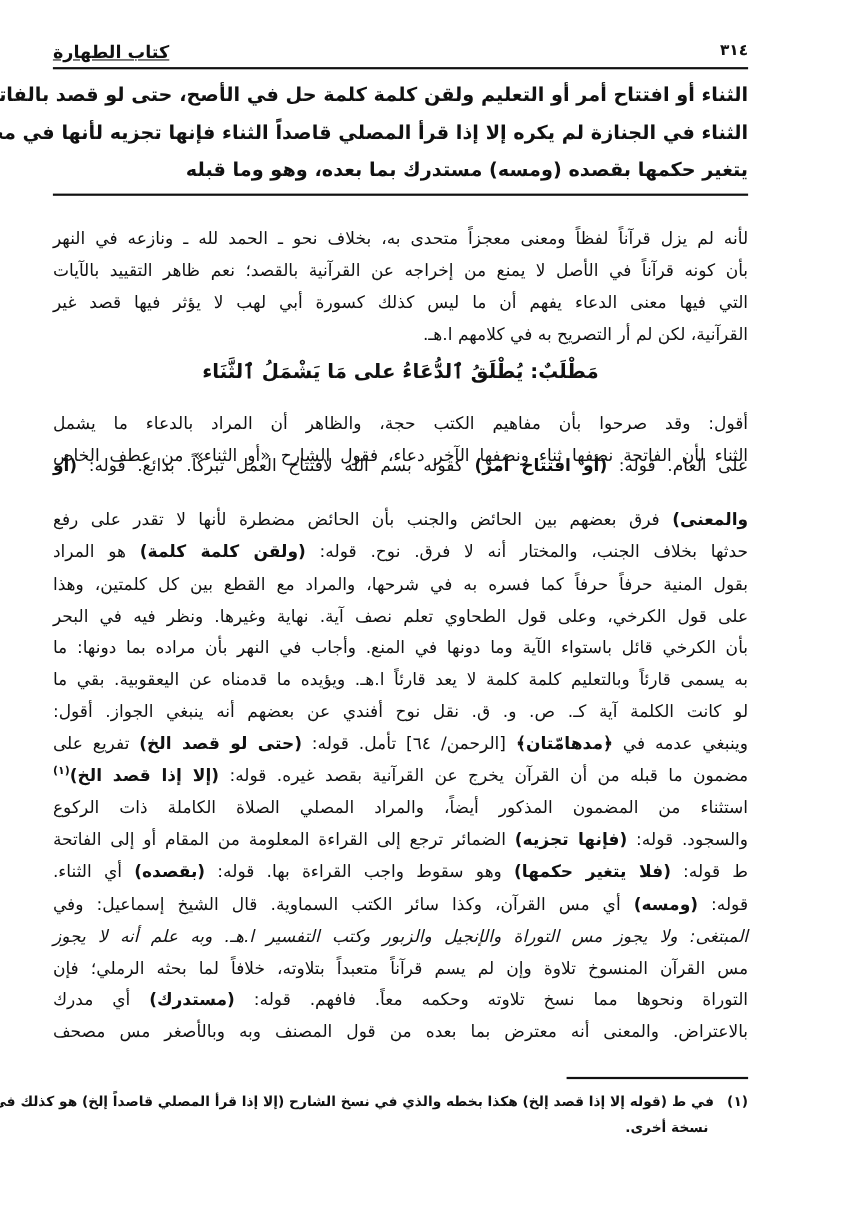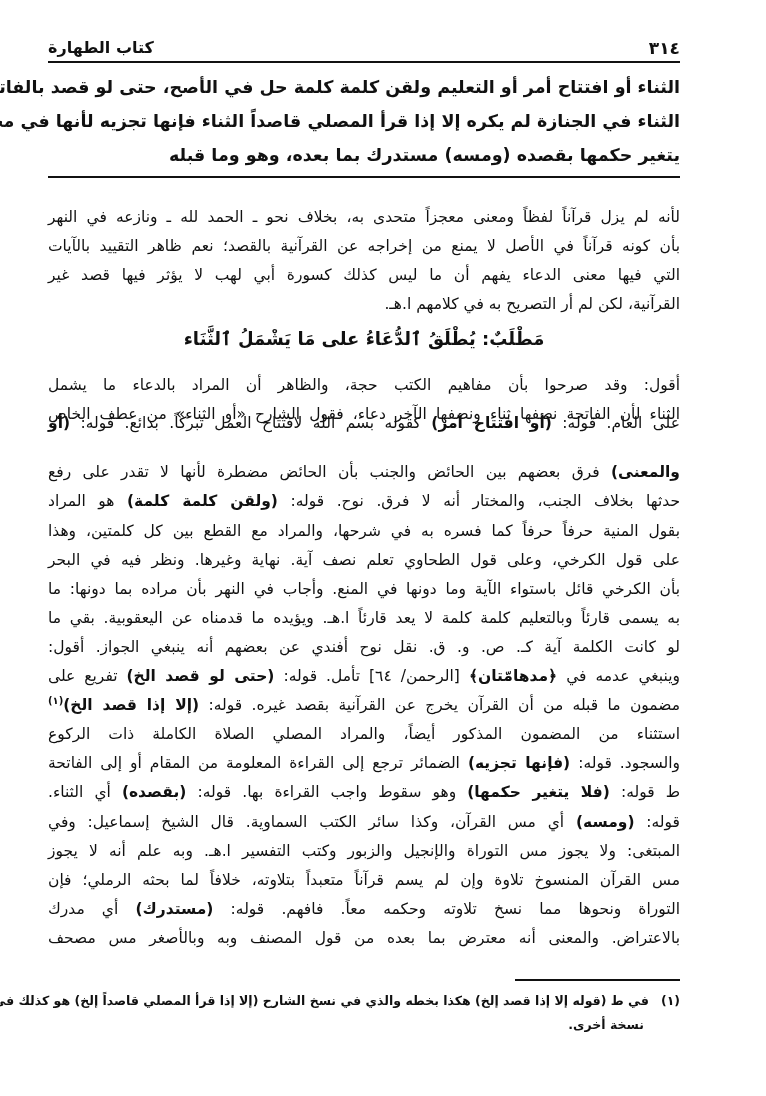--- a/index.html
+++ b/index.html
@@ -27,29 +27,30 @@
       position: absolute;
       top: 36px;
       left: 0;
       width: 632px;
       height: 24px;
     }
     .header .page-number {
       position: absolute;
       right: 0;
       top: 2px;
-      font-size: 17px;
+      font-size: 14px;
       font-weight: bold;
     }
     .header .running-title {
       position: absolute;
       left: 0;
       top: 2px;
       font-size: 16px;
       font-weight: bold;
+      text-decoration: underline;
     }
     .header-rule {
       position: absolute;
       top: 61px;
       left: 0;
       width: 632px;
       height: 2px;
       background: #111;
     }
     
@@ -161,21 +162,21 @@
         <div class="line" style="top: 545.6px;"><span>على قول الكرخي، وعلى قول الطحاوي تعلم نصف آية. نهاية وغيرها. ونظر فيه في البحر</span></div>
         <div class="line" style="top: 574.7px;"><span>بأن الكرخي قائل باستواء الآية وما دونها في المنع. وأجاب في النهر بأن مراده بما دونها: ما</span></div>
         <div class="line" style="top: 603.8px;"><span>به يسمى قارئاً وبالتعليم كلمة كلمة لا يعد قارئاً ا.هـ. ويؤيده ما قدمناه عن اليعقوبية. بقي ما</span></div>
         <div class="line" style="top: 632.9px;"><span>لو كانت الكلمة آية كـ. ص. و. ق. نقل نوح أفندي عن بعضهم أنه ينبغي الجواز. أقول:</span></div>
         <div class="line" style="top: 662px;"><span>وينبغي عدمه في </span><span class="b">﴿مدهامّتان﴾</span><span> [الرحمن/ ٦٤] تأمل. قوله: </span><span class="b">(حتى لو قصد الخ)</span><span> تفريع على</span></div>
         <div class="line" style="top: 691.1px;"><span>مضمون ما قبله من أن القرآن يخرج عن القرآنية بقصد غيره. قوله: </span><span class="b">(إلا إذا قصد الخ)</span><span class="sup b">(١)</span></div>
         <div class="line" style="top: 720.2px;"><span>استثناء من المضمون المذكور أيضاً، والمراد المصلي الصلاة الكاملة ذات الركوع</span></div>
         <div class="line" style="top: 749.3px;"><span>والسجود. قوله: </span><span class="b">(فإنها تجزيه)</span><span> الضمائر ترجع إلى القراءة المعلومة من المقام أو إلى الفاتحة</span></div>
         <div class="line" style="top: 778.4px;"><span>ط قوله: </span><span class="b">(فلا يتغير حكمها)</span><span> وهو سقوط واجب القراءة بها. قوله: </span><span class="b">(بقصده)</span><span> أي الثناء.</span></div>
         <div class="line" style="top: 807.5px;"><span>قوله: </span><span class="b">(ومسه)</span><span> أي مس القرآن، وكذا سائر الكتب السماوية. قال الشيخ إسماعيل: وفي</span></div>
-        <div class="line" style="top: 836.6px;"><span>المبتغى: ولا يجوز مس التوراة والإنجيل والزبور وكتب التفسير ا.هـ. وبه علم أنه لا يجوز</span></div>
+        <div class="line" style="top: 836.6px; font-style: italic;"><span>المبتغى: ولا يجوز مس التوراة والإنجيل والزبور وكتب التفسير ا.هـ. وبه علم أنه لا يجوز</span></div>
         <div class="line" style="top: 865.7px;"><span>مس القرآن المنسوخ تلاوة وإن لم يسم قرآناً متعبداً بتلاوته، خلافاً لما بحثه الرملي؛ فإن</span></div>
         <div class="line" style="top: 894.8px;"><span>التوراة ونحوها مما نسخ تلاوته وحكمه معاً. فافهم. قوله: </span><span class="b">(مستدرك)</span><span> أي مدرك</span></div>
         <div class="line" style="top: 923.9px;"><span>بالاعتراض. والمعنى أنه معترض بما بعده من قول المصنف وبه وبالأصغر مس مصحف</span></div>
       </div>
   </div>
 
   <div class="footnote-rule"></div>
   <div class="footnotes">
     <div class="line" style="top:989px">
       <span class="fn-num">(١)</span><span>في ط (قوله إلا إذا قصد إلخ) هكذا بخطه والذي في نسخ الشارح (إلا إذا قرأ المصلي قاصداً إلخ) هو كذلك في</span>

